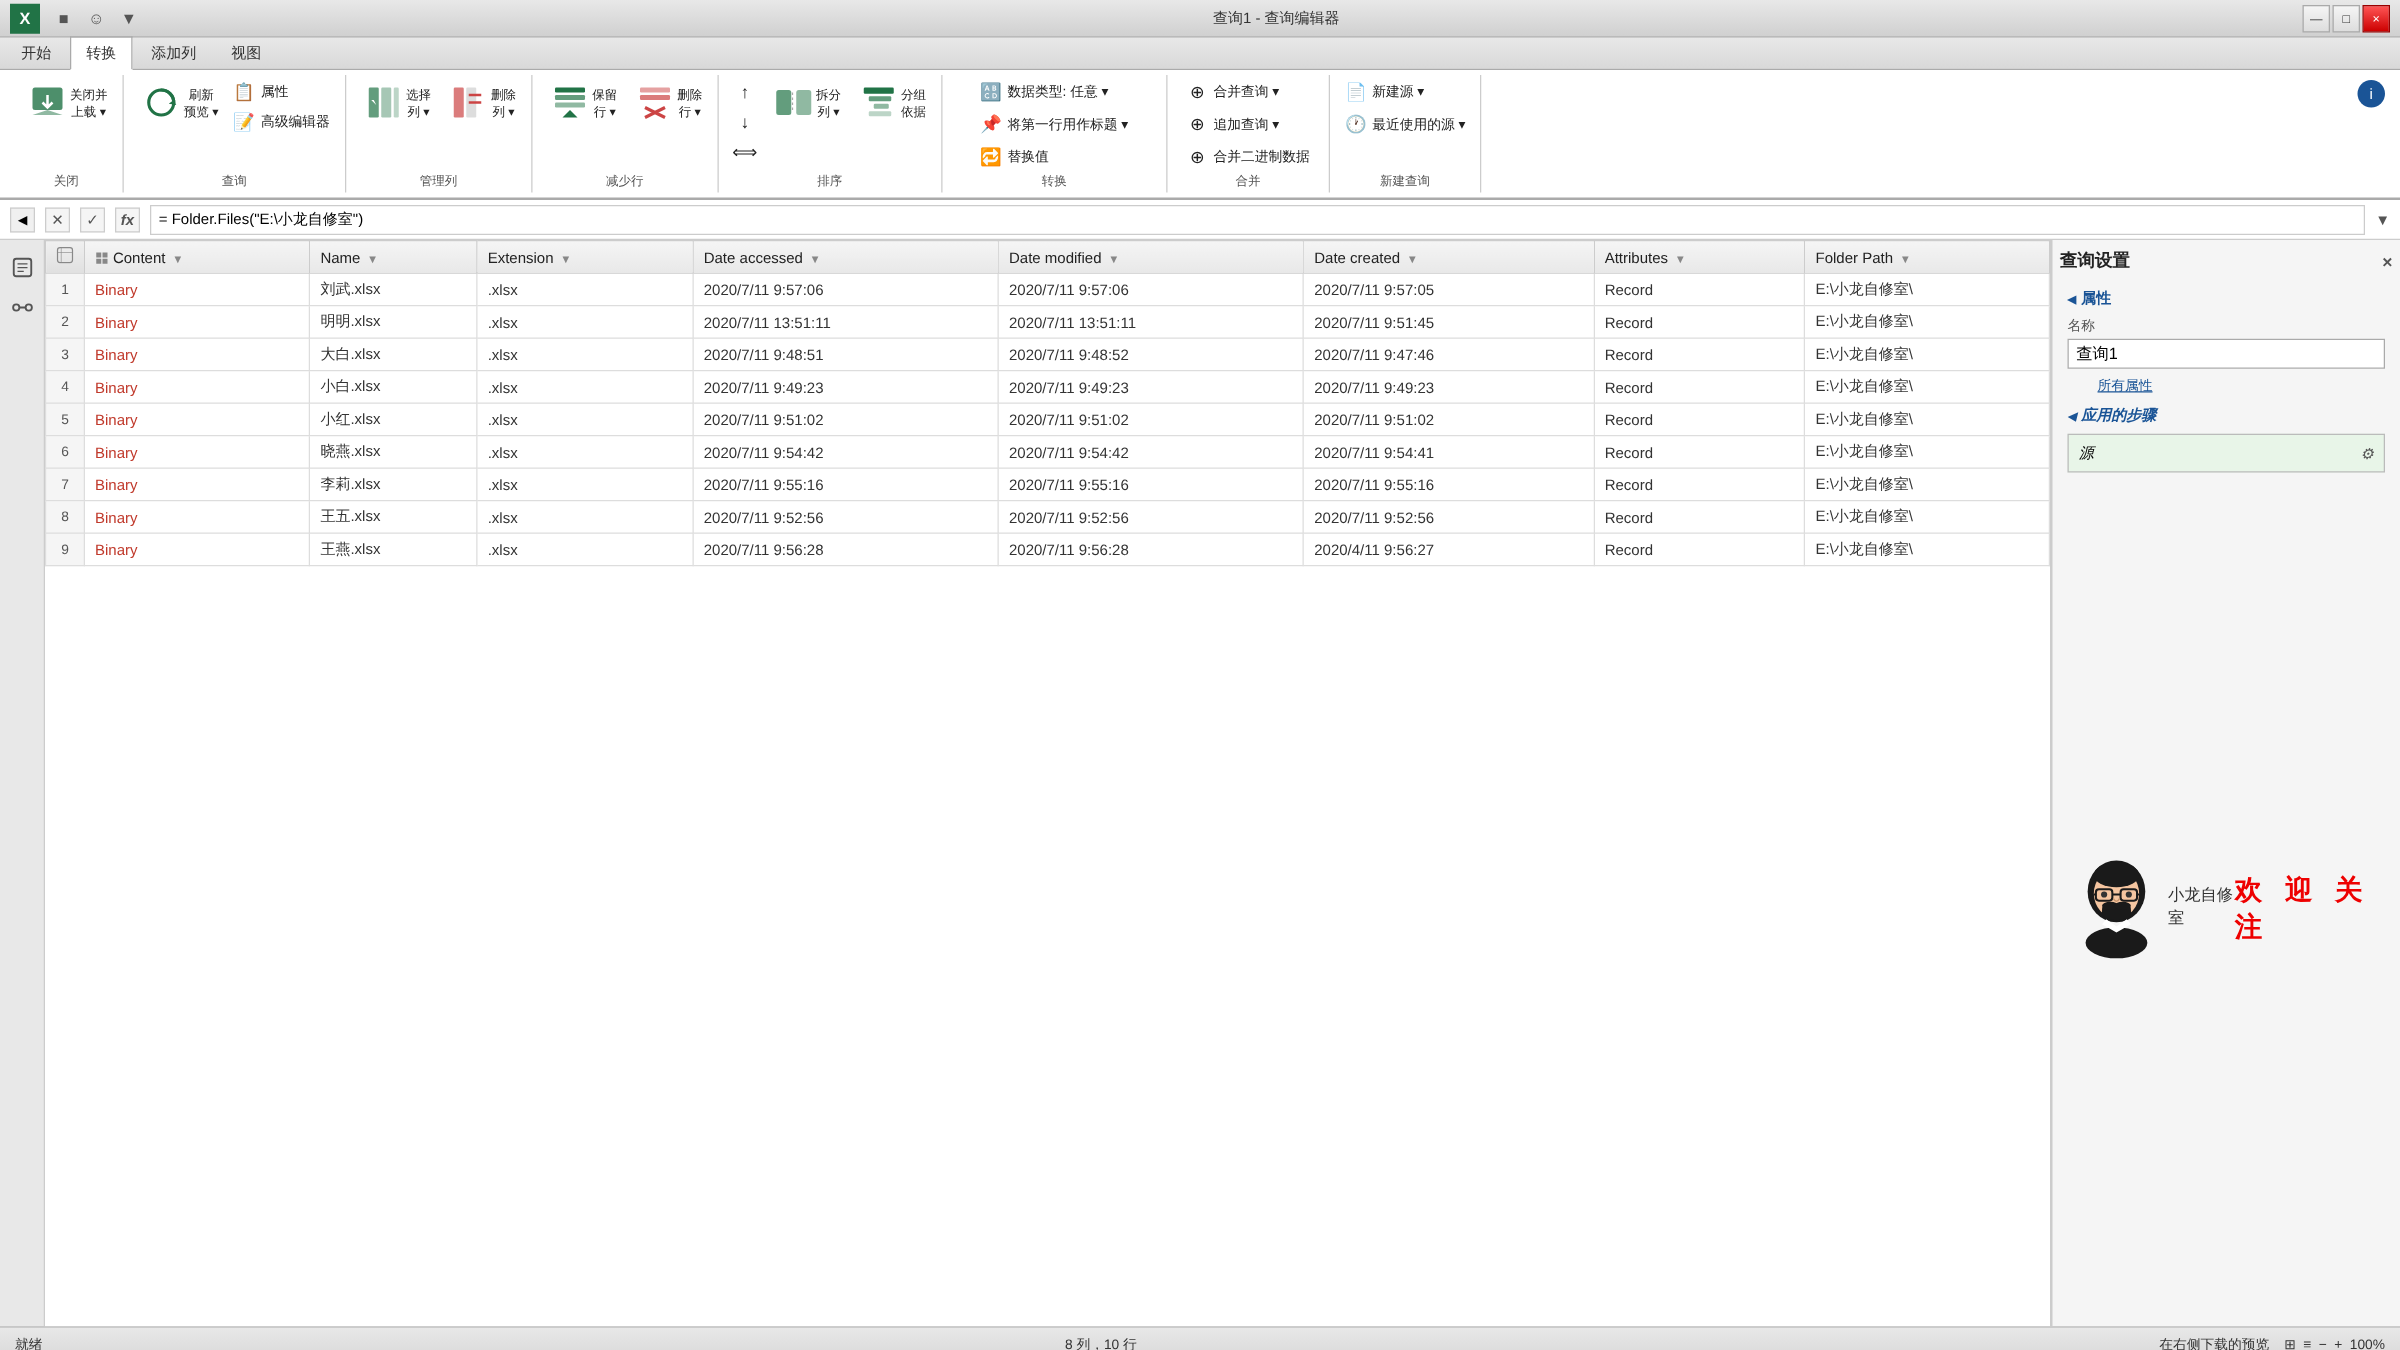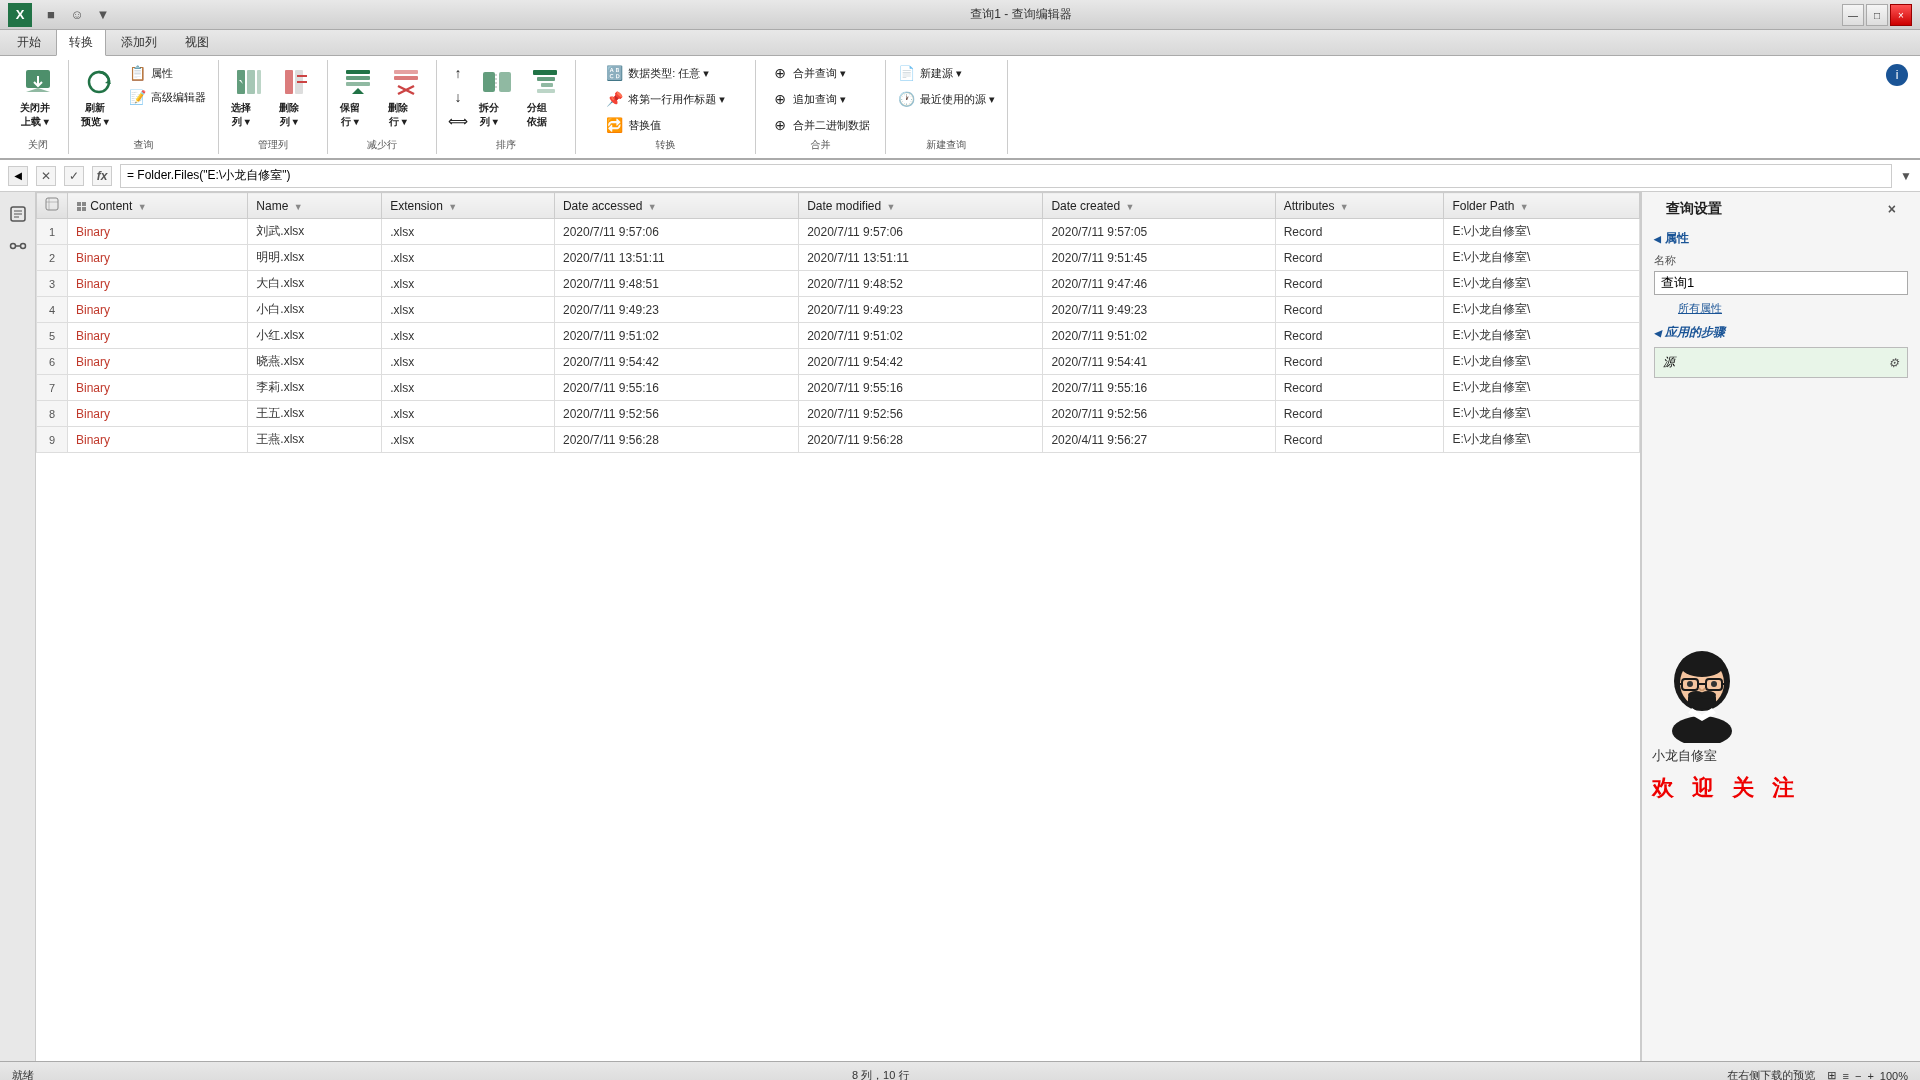--- a/index.html
+++ b/index.html
@@ -75,27 +75,26 @@
       flex: 1;
     }
     .ribbon-group-label {
       font-size: 10px;
       color: #555;
       margin-top: 2px;
       text-align: center;
     }
     .ribbon-btn-large {
       display: flex;
-      flex-direction: column;
-      align-items: flex-start;
+      flex-direction: row;
+      align-items: center;
       justify-content: center;
       cursor: pointer;
       padding: 2px 4px;
       min-width: 44px;
-      font-weight: bold;
     }
     .ribbon-icon-large {
       width: 36px; height: 36px;
       display: flex; align-items: center; justify-content: center;
       font-size: 24px;
     }
     .ribbon-btn-label { font-size: 10px; text-align: center; color: #222; margin-top: 1px; }
     .ribbon-btn-small {
       display: flex;
       align-items: center;
@@ -199,21 +198,21 @@
       width: 280px;
       background: #f5f5f5;
       border-left: 2px solid #ccc;
       display: flex;
       flex-direction: column;
     }
     .right-panel-header {
       display: flex;
       align-items: center;
       justify-content: space-between;
-      padding: 8px 24px;
+      padding: 8px 6px;
       font-size: 14px;
       font-weight: bold;
       color: #222;
       gap: 44px;
     }
     .right-close { cursor: pointer; font-size: 14px; color: #555; }
     .right-section {
       padding: 4px 12px;
     }
     .right-section-title {
@@ -242,21 +241,22 @@
       display: flex; align-items: center; justify-content: space-between;
       padding: 6px 8px; background: #e8f5e8; border: 1px solid #bbb;
       font-size: 12px; cursor: pointer; margin-bottom: 2px;
     }
     .step-gear { font-size: 12px; color: #555; cursor: pointer; }
 
     
     .logo-area {
       flex: 1;
       display: flex;
-      flex-direction: column;
+      flex-direction: row;
+      align-items: center;
       justify-content: center;
       padding: 10px;
     }
     .logo-text { font-size: 13px; color: #333; margin-top: 4px; }
     .logo-welcome { font-size: 22px; color: #e00; margin-top: 8px; font-weight: bold; letter-spacing: 6px; }
 
     
     .status-bar {
       height: 28px;
       background: linear-gradient(to bottom, #e8e8e8, #d8d8d8);

